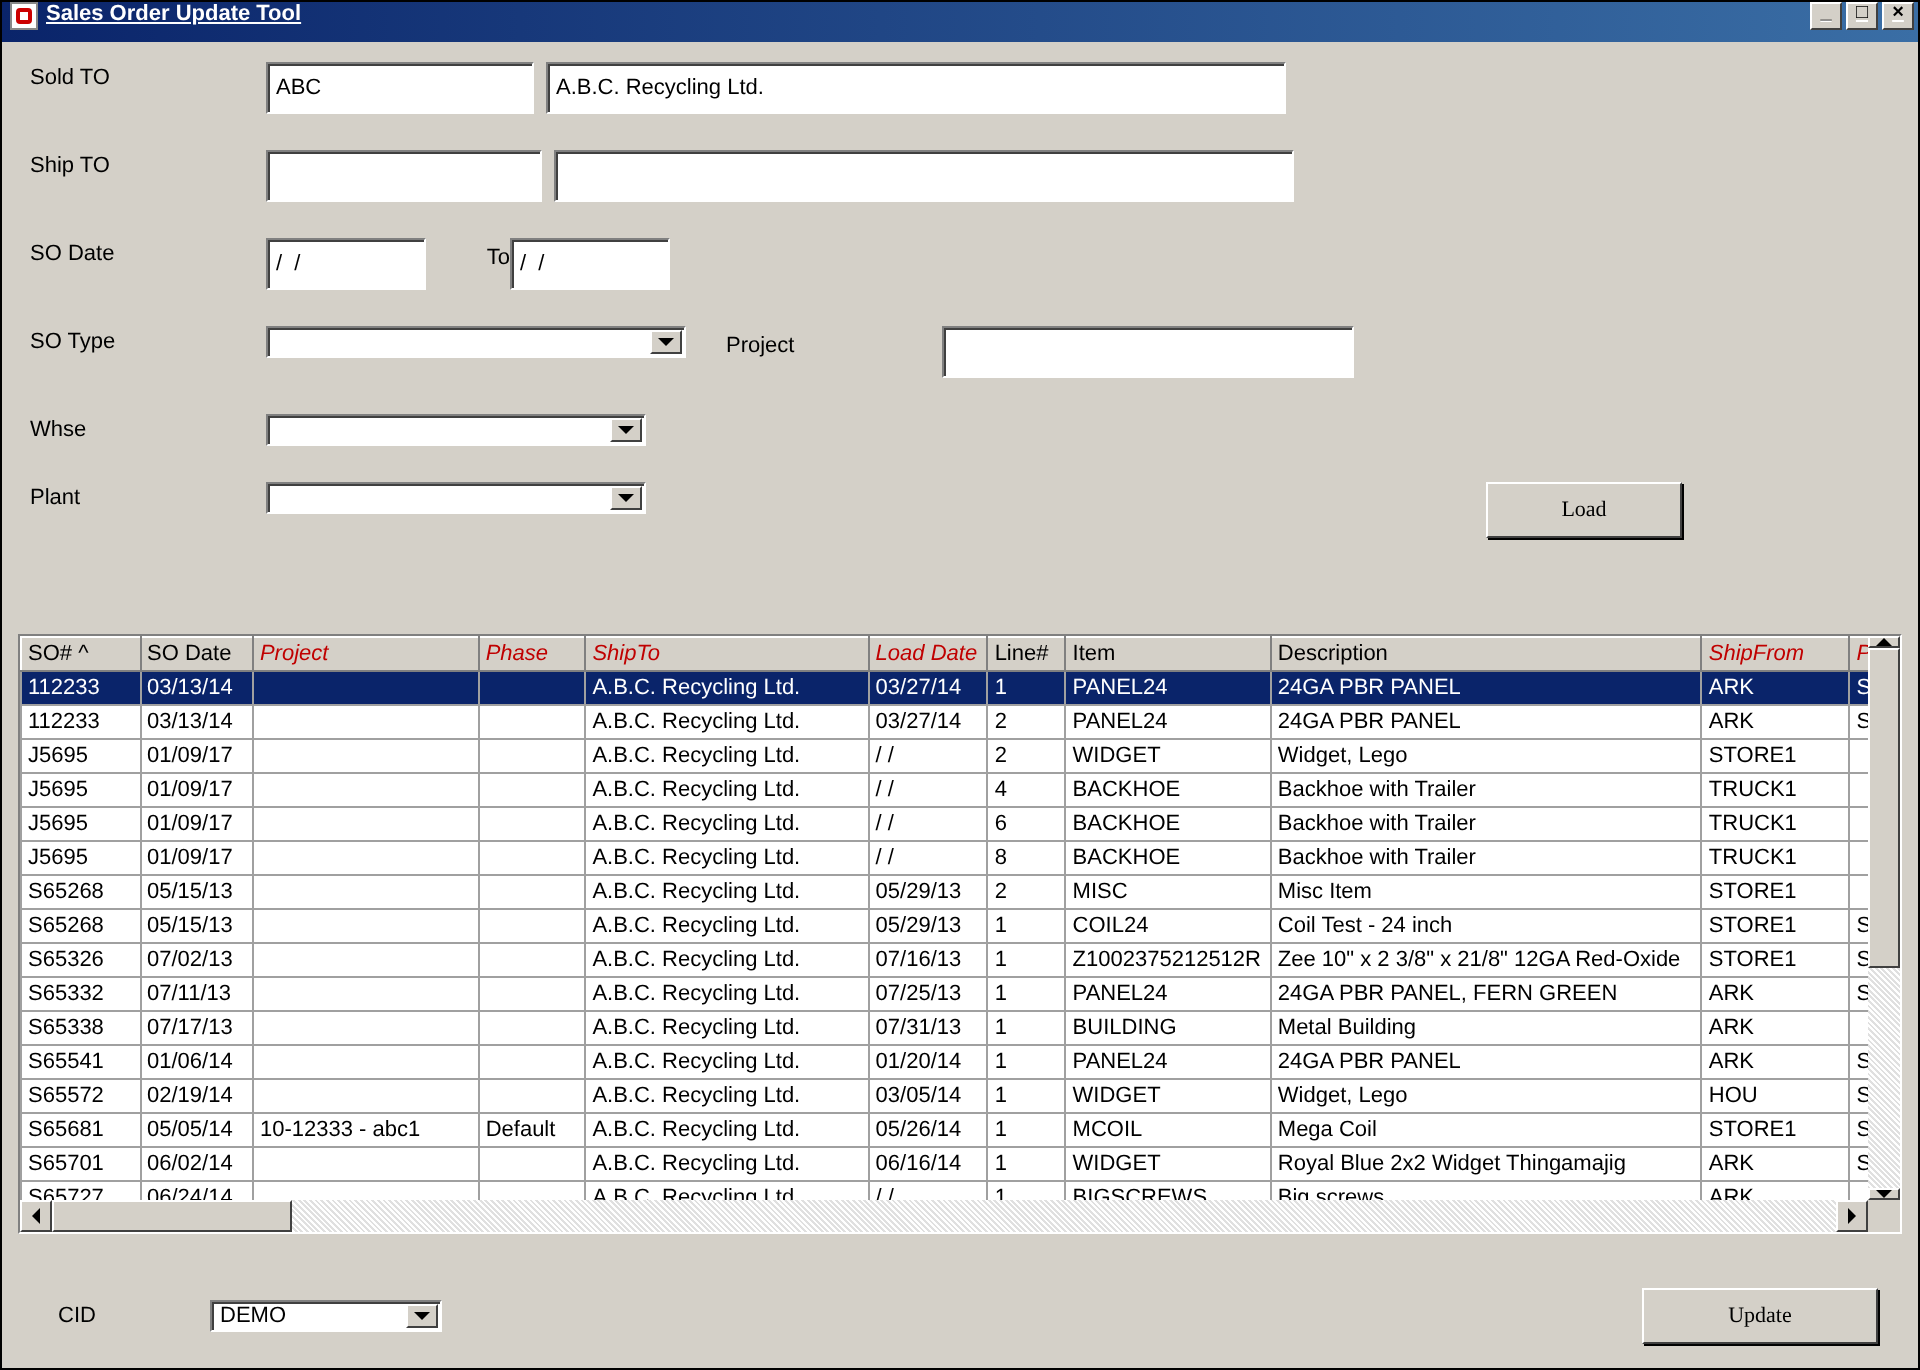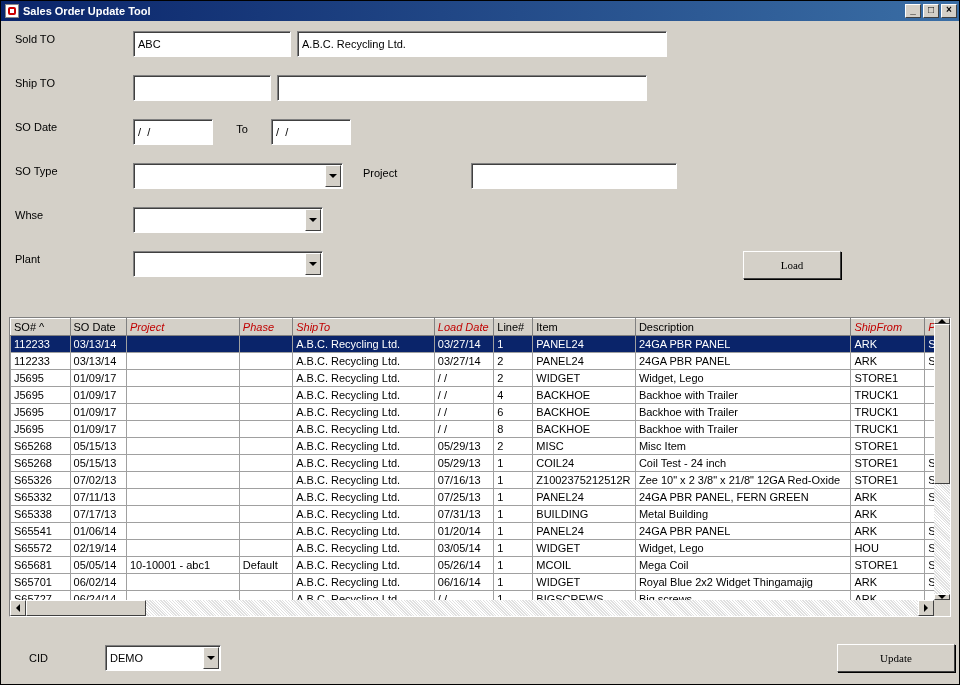--- a/index.html
+++ b/index.html
@@ -17,23 +17,24 @@
     height: 685px;
     background: #d4d0c8;
     border: 1px solid #000;
     position: relative;
   }
   .titlebar {
     height: 20px;
     background: linear-gradient(to right, #0a246a, #3a6ea5);
     color: #fff;
     display: flex;
-    align-items: center;
+    align-items: flex-start;
     padding: 0 2px 0 4px;
     font-weight: bold;
+    text-decoration: underline;
   }
   .titlebar .icon {
     width: 14px; height: 14px;
     background: #fff;
     margin-right: 4px;
     display: inline-block;
     border: 1px solid #888;
     position: relative;
   }
   .titlebar .icon::after {
@@ -81,21 +82,21 @@
     font-size: 11px;
     box-shadow: inset 1px 1px 0 #404040;
   }
   .combo {
     position: relative;
     background: #fff;
     border: 1px solid #808080;
     border-right-color: #fff;
     border-bottom-color: #fff;
     box-shadow: inset 1px 1px 0 #404040;
-    height: 26px;
+    height: 16px;
     display: flex;
     align-items: center;
     padding-left: 4px;
   }
   .combo .cbtn {
     position: absolute;
     right: 1px; top: 1px; bottom: 1px;
     width: 16px;
     background: #d4d0c8;
     border: 1px solid #fff;
@@ -193,21 +194,21 @@
     display: flex; flex-direction: column;
   }
   .sbtn.u::after { content:""; border-left:4px solid transparent; border-right:4px solid transparent; border-bottom:4px solid #000;}
   .sbtn.d::after { content:""; border-left:4px solid transparent; border-right:4px solid transparent; border-top:4px solid #000;}
   .vtrack { flex:1; background: repeating-linear-gradient(45deg,#e0e0e0,#e0e0e0 1px,#fff 1px,#fff 2px); position: relative;}
   .vthumb { position:absolute; left:0; right:0; top:0; height:160px; background:#d4d0c8; border:1px solid #fff; border-right-color:#404040; border-bottom-color:#404040;}
   .corner { position:absolute; right:0; bottom:0; width:16px; height:16px; background:#d4d0c8;}
   .bottom-bar {
     position: absolute;
     left: 0; right: 0; bottom: 6px;
-    padding: 0 4px 0 28px;
+    padding: 0 20px 0 28px;
     display: flex;
     align-items: center;
     height: 40px;
   }
   .bottom-bar .lbl2 { width: 76px; }
   col.c-so { width: 58px; }
   col.c-date { width: 55px; }
   col.c-proj { width: 110px; }
   col.c-phase { width: 52px; }
   col.c-ship { width: 138px; }
@@ -229,34 +230,34 @@
     <span class="winbtn">_</span>
     <span class="winbtn">□</span>
     <span class="winbtn">×</span>
   </div>
 
   <div class="client">
 
 
     <div class="form-row">
       <div class="lbl">Sold TO</div>
-      <input class="txt" style="width: 158px; height: 26px;" value="ABC">
+      <input class="txt" style="width: 134px; height: 26px;" value="ABC">
       <input class="txt" style="width: 370px; height: 26px; margin-left: 6px;" value="A.B.C. Recycling Ltd.">
     </div>
 
     <div class="form-row">
       <div class="lbl">Ship TO</div>
       <input class="txt" style="width: 138px; height: 26px;" value="">
       <input class="txt" style="width: 370px; height: 26px; margin-left: 6px;" value="">
     </div>
 
     <div class="form-row">
       <div class="lbl">SO Date</div>
       <input class="txt" style="width: 80px; height: 26px;" value="/  /">
-      <div style="width:58px;text-align:center;padding-top:4px">To</div>
+      <div style="width:42px;text-align:right;padding-top:4px">To</div>
       <input class="txt" style="width: 80px; height: 26px;" value="/  /">
     </div>
 
     <div class="form-row">
       <div class="lbl">SO Type</div>
       <div class="combo" style="width:210px">
         <span></span>
         <span class="cbtn"></span>
       </div>
       <div style="width:100px;padding:4px 0 0 20px">Project</div>
@@ -480,21 +481,21 @@
               <td>03/05/14</td>
               <td class="num">1</td>
               <td>WIDGET</td>
               <td>Widget, Lego</td>
               <td>HOU</td>
               <td>ST</td>
             </tr>
             <tr>
               <td>S65681</td>
               <td>05/05/14</td>
-              <td>10-10001 - abc1</td>
+              <td>10-12333 - abc1</td>
               <td>Default</td>
               <td>A.B.C. Recycling Ltd.</td>
               <td>05/26/14</td>
               <td class="num">1</td>
               <td>MCOIL</td>
               <td>Mega Coil</td>
               <td>STORE1</td>
               <td>ST</td>
             </tr>
             <tr>

